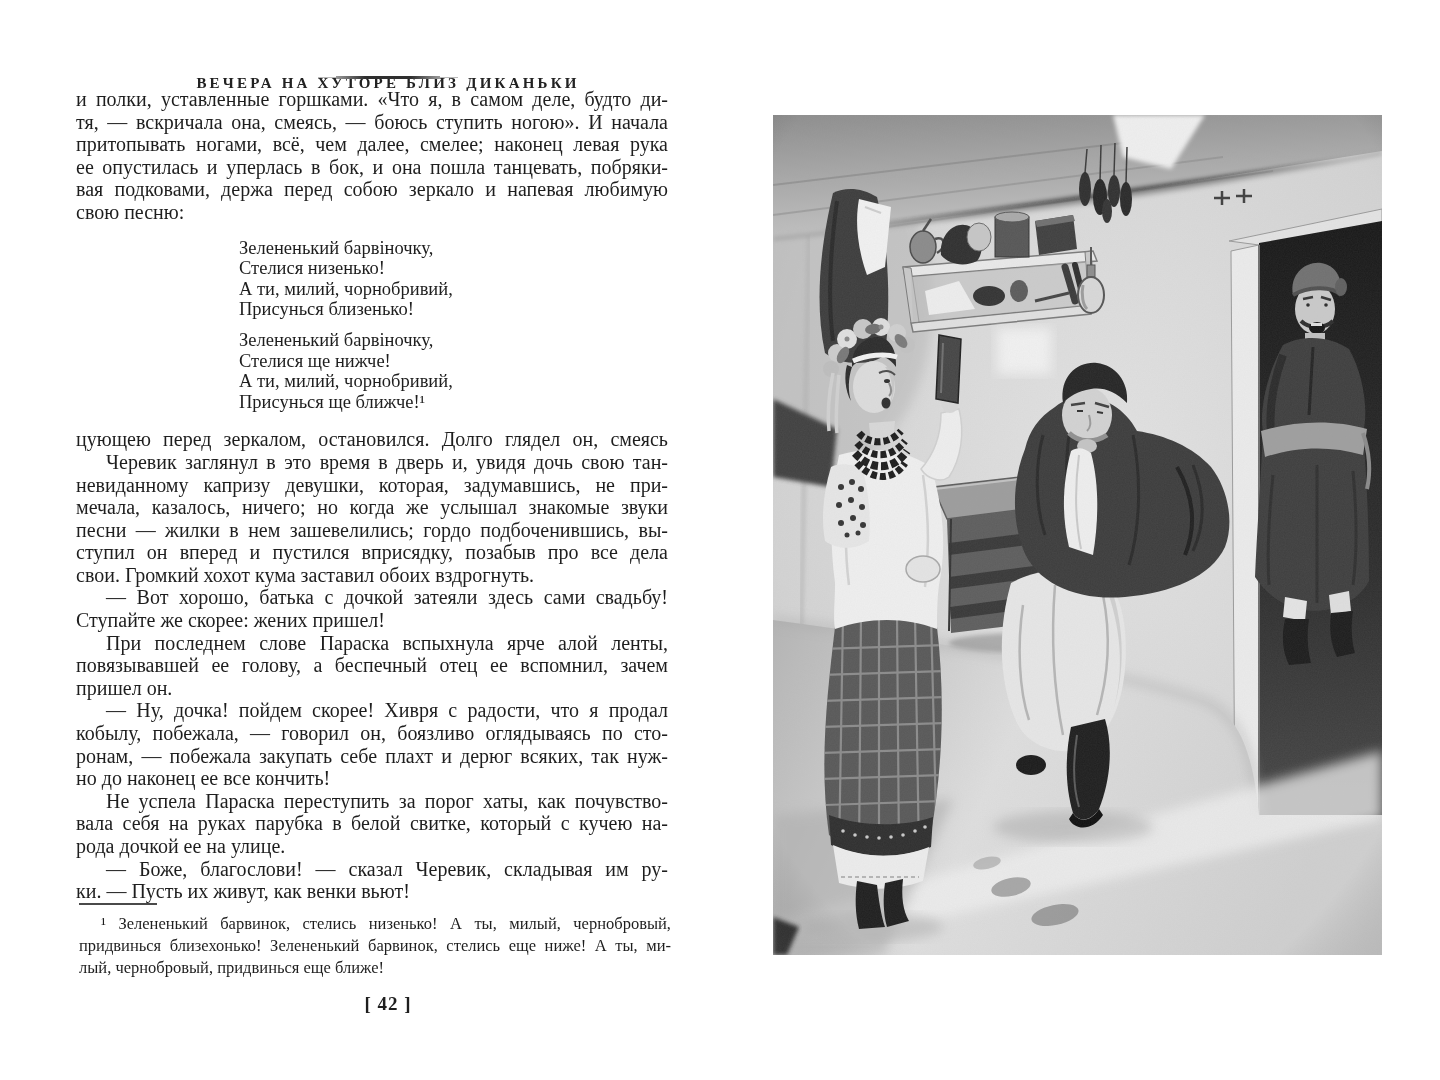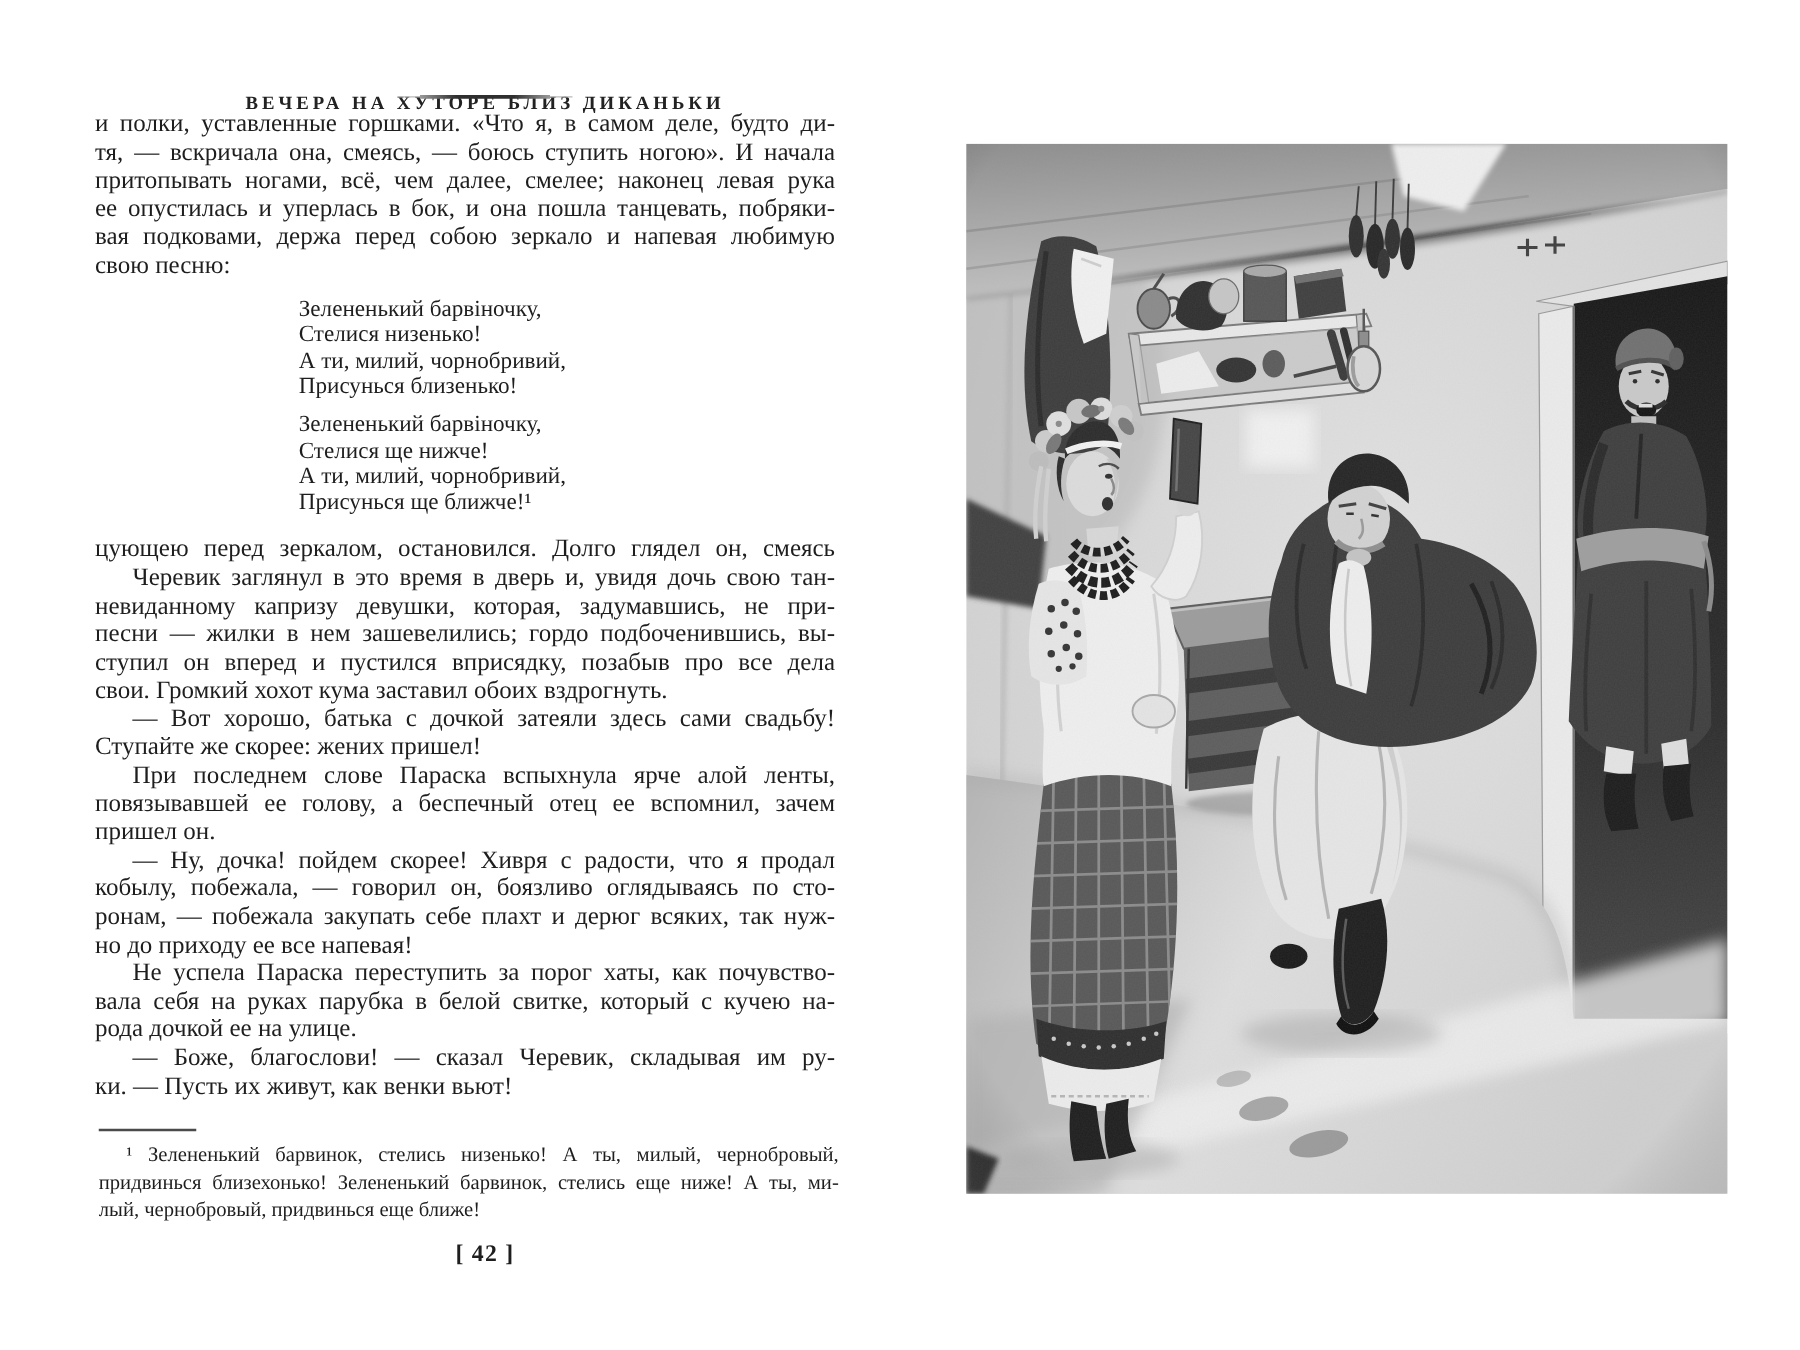--- a/index.html
+++ b/index.html
@@ -75,38 +75,39 @@
         <div class="tline">Зелененький барвіночку,</div>
         <div class="tline">Стелися ще нижче!</div>
         <div class="tline">А ти, милий, чорнобривий,</div>
         <div class="tline last">Присунься ще ближче!¹</div>
       </div>
   </div>
   <div class="para">
       <div class="tline">цующею перед зеркалом, остановился. Долго глядел он, смеясь</div>
       <div class="tline ind">Черевик заглянул в это время в дверь и, увидя дочь свою тан-</div>
       <div class="tline">невиданному капризу девушки, которая, задумавшись, не при-</div>
+      <div class="tline">мечала, казалось, ничего; но когда же услышал знакомые звуки</div>
       <div class="tline">песни — жилки в нем зашевелились; гордо подбоченившись, вы-</div>
       <div class="tline">ступил он вперед и пустился вприсядку, позабыв про все дела</div>
       <div class="tline last">свои. Громкий хохот кума заставил обоих вздрогнуть.</div>
     </div>
   <div class="para">
       <div class="tline ind">— Вот хорошо, батька с дочкой затеяли здесь сами свадьбу!</div>
       <div class="tline last">Ступайте же скорее: жених пришел!</div>
     </div>
   <div class="para">
       <div class="tline ind">При последнем слове Параска вспыхнула ярче алой ленты,</div>
       <div class="tline">повязывавшей ее голову, а беспечный отец ее вспомнил, зачем</div>
       <div class="tline last">пришел он.</div>
     </div>
   <div class="para">
       <div class="tline ind">— Ну, дочка! пойдем скорее! Хивря с радости, что я продал</div>
       <div class="tline">кобылу, побежала, — говорил он, боязливо оглядываясь по сто-</div>
       <div class="tline">ронам, — побежала закупать себе плахт и дерюг всяких, так нуж-</div>
-      <div class="tline last">но до приходу ее все напевая!</div>
+      <div class="tline last">но до наконец ее все кончить!</div>
     </div>
   <div class="para">
       <div class="tline ind">Не успела Параска переступить за порог хаты, как почувство-</div>
       <div class="tline">вала себя на руках парубка в белой свитке, который с кучею на-</div>
       <div class="tline last">рода дочкой ее на улице.</div>
     </div>
   <div class="para">
       <div class="tline ind">— Боже, благослови! — сказал Черевик, складывая им ру-</div>
       <div class="tline last">ки. — Пусть их живут, как венки вьют!</div>
     </div>

